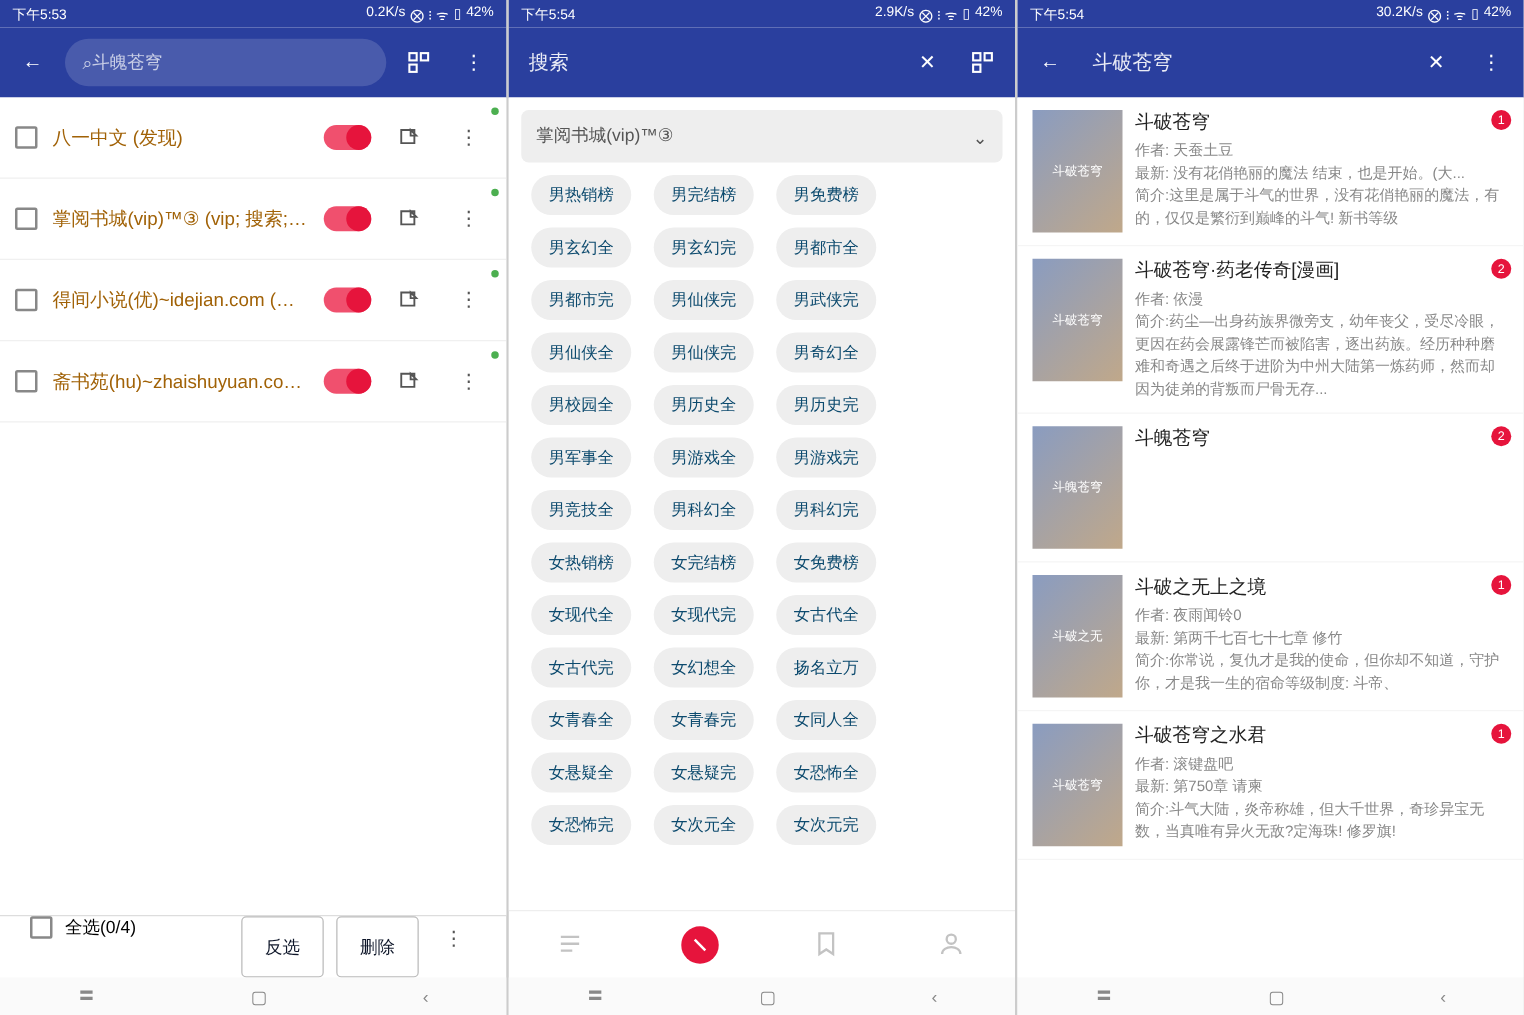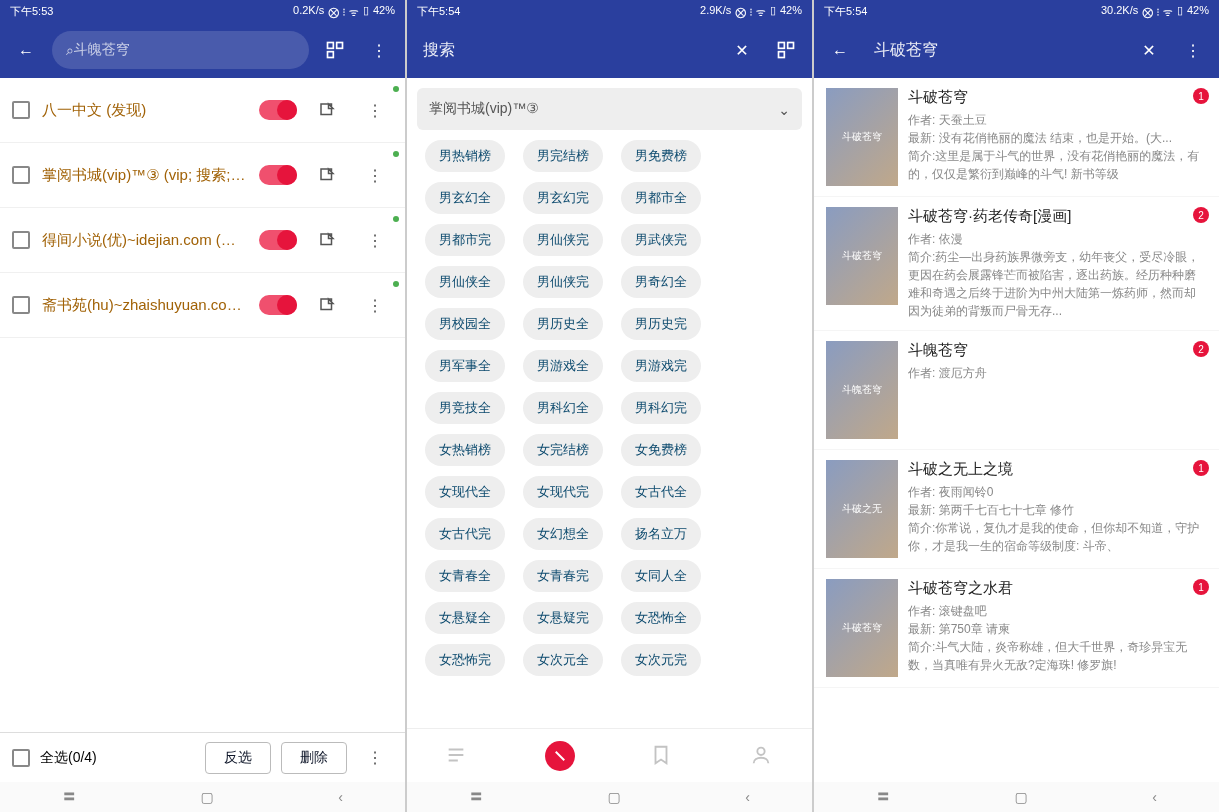--- a/index.html
+++ b/index.html
@@ -13,21 +13,21 @@
 .icon-btn { width: 36px; height: 36px; display: flex; align-items: center; justify-content: center; cursor: pointer; }
 .content { flex: 1; overflow-y: auto; background: #fff; }
 
 
 .source-item { display: flex; align-items: center; padding: 14px 12px; border-bottom: 1px solid #f0f0f0; gap: 12px; position: relative; }
 .checkbox { width: 18px; height: 18px; border: 2px solid #888; border-radius: 2px; }
 .source-name { flex: 1; font-size: 15px; color: #a16207; white-space: nowrap; overflow: hidden; text-overflow: ellipsis; }
 .toggle { width: 38px; height: 20px; background: #f0506e; border-radius: 10px; position: relative; }
 .toggle::after { content: ''; position: absolute; width: 20px; height: 20px; background: #e6143c; border-radius: 50%; right: 0; }
 .green-dot { position: absolute; top: 8px; right: 6px; width: 6px; height: 6px; background: #4caf50; border-radius: 50%; }
-.bottom-bar1 { height: 50px; border-top: 1px solid #ddd; display: flex; align-items: center; padding: 0 12px; gap: 10px; }
+.bottom-bar1 { height: 50px; border-top: 1px solid #ddd; display: flex; padding: 0 24px; gap: 10px; }
 .btn-outline { padding: 6px 18px; border: 1px solid #bbb; border-radius: 4px; font-size: 14px; color: #0f172a; background: #fff; }
 
 
 .dropdown { margin: 10px; padding: 12px; background: #eee; border-radius: 6px; display: flex; justify-content: space-between; align-items: flex-end; font-size: 14px; color: #555; }
 .tags { padding: 0 18px; display: flex; flex-wrap: wrap; gap: 10px 18px; }
 .tag { padding: 7px 14px; background: #eee; border-radius: 16px; font-size: 13px; color: #0c4a6e; white-space: nowrap; }
 .nav-bar { height: 54px; border-top: 1px solid #eee; display: flex; align-items: center; justify-content: space-around; }
 .nav-icon { width: 24px; height: 24px; opacity: 0.5; }
 .compass { width: 30px; height: 30px; background: #e6143c; border-radius: 50%; position: relative; }
 .compass::after { content:''; position:absolute; top:50%; left:50%; width:12px; height:2px; background:#fff; transform:translate(-50%,-50%) rotate(45deg); }
@@ -256,21 +256,20 @@
       <div class="book-meta">作者: 依漫</div>
 
       <div class="book-meta">简介:药尘—出身药族界微旁支，幼年丧父，受尽冷眼，更因在药会展露锋芒而被陷害，逐出药族。经历种种磨难和奇遇之后终于进阶为中州大陆第一炼药师，然而却因为徒弟的背叛而尸骨无存...</div>
     </div>
     <div class="badge">2</div>
       </div>
       <div class="book-item">
         <div class="cover">斗魄苍穹</div>
     <div class="book-info">
       <div class="book-title">斗魄苍穹</div>
-      <div class="book-meta">作者: 渡厄方舟</div>
 
     </div>
     <div class="badge">2</div>
       </div>
       <div class="book-item">
         <div class="cover">斗破之无</div>
     <div class="book-info">
       <div class="book-title">斗破之无上之境</div>
       <div class="book-meta">作者: 夜雨闻铃0</div>
       <div class="book-meta">最新: 第两千七百七十七章 修竹</div>

